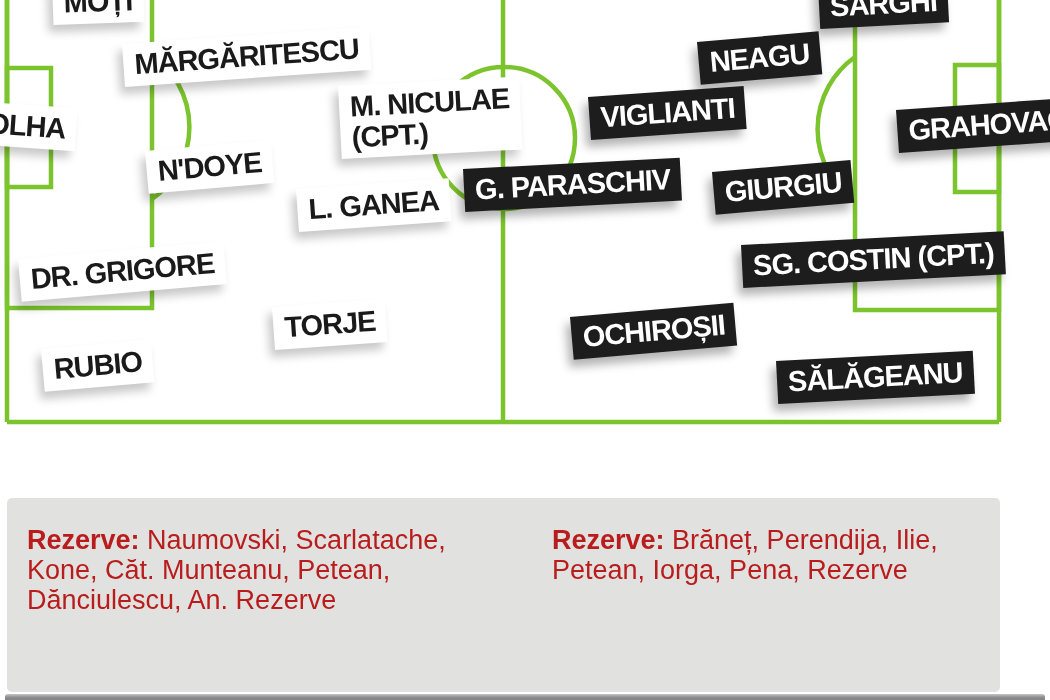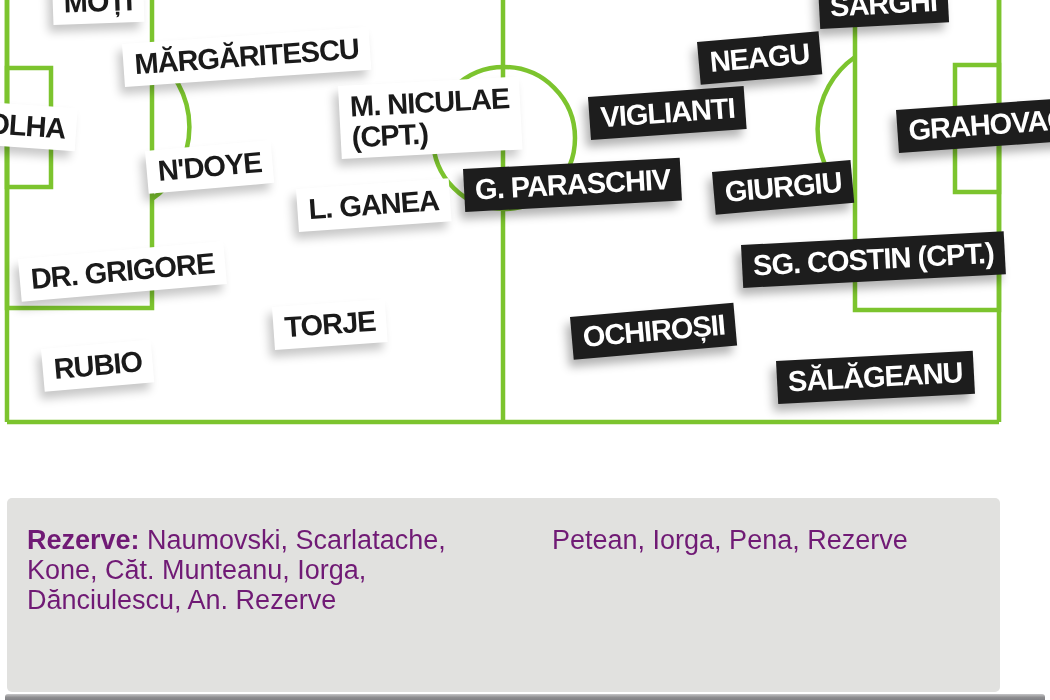--- a/index.html
+++ b/index.html
@@ -67,26 +67,27 @@
       <div class="lbl away" style="left: 697px; top: 42px; transform: rotate(-5deg);">NEAGU</div>
       <div class="lbl away" style="left: 588px; top: 97px; transform: rotate(-4deg);">VIGLIANTI</div>
       <div class="lbl away" style="left: 896px; top: 110px; transform: rotate(-4deg);">GRAHOVAC</div>
       <div class="lbl away" style="left: 463px; top: 169px; transform: rotate(-3deg);">G. PARASCHIV</div>
       <div class="lbl away" style="left: 712px; top: 172px; transform: rotate(-5deg);">GIURGIU</div>
       <div class="lbl away" style="left: 741px; top: 245px; transform: rotate(-3deg);">SG. COSTIN (CPT.)</div>
       <div class="lbl away" style="left: 570px; top: 317px; transform: rotate(-5deg);">OCHIROȘII</div>
       <div class="lbl away" style="left: 776px; top: 361px; transform: rotate(-3deg);">SĂLĂGEANU</div>
     </div>
 
-  <div id="bench-panel" style="background: rgb(225, 225, 223); color: #701a75;">
+  <div id="bench-panel" style="background: rgb(225, 225, 223); color: #b91c1c;">
     <div class="bench-col" id="bench-home">
       <div><b>Rezerve:</b><span> Naumovski, Scarlatache,</span></div>
-      <div>Kone, Căt. Munteanu, Iorga,</div>
+      <div>Kone, Căt. Munteanu, Petean,</div>
       <div>Dănciulescu, An. Rezerve</div>
     </div>
     <div class="bench-col" id="bench-away">
+      <div><b>Rezerve:</b><span> Brăneț, Perendija, Ilie,</span></div>
       <div>Petean, Iorga, Pena, Rezerve</div>
     </div>
   </div>
 
   <div id="footer-bar"></div>
 
 </div>
 
 </body></html>

